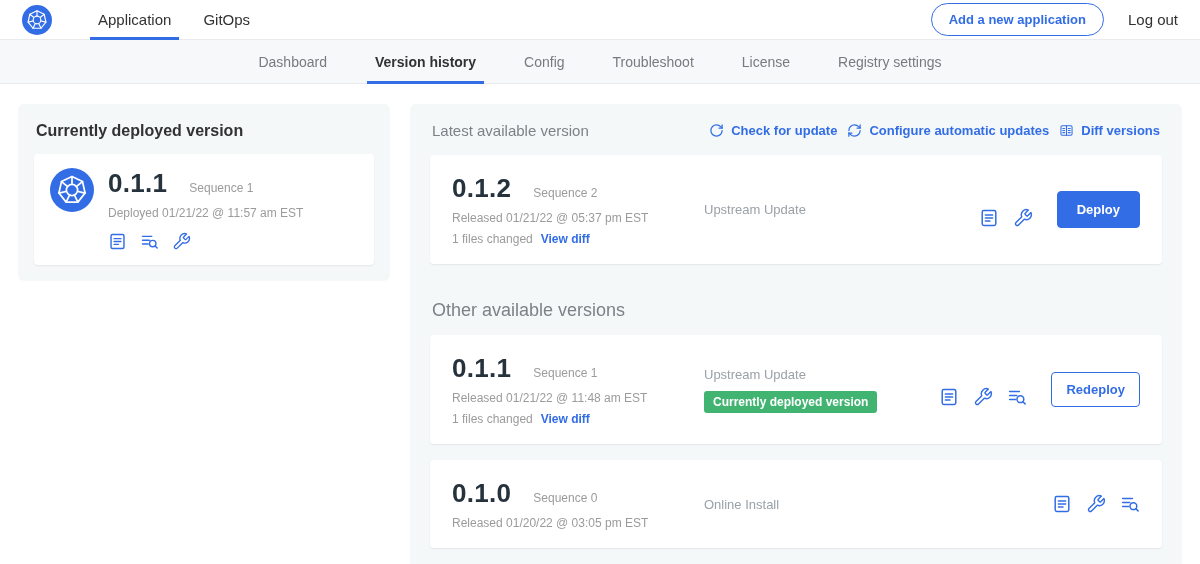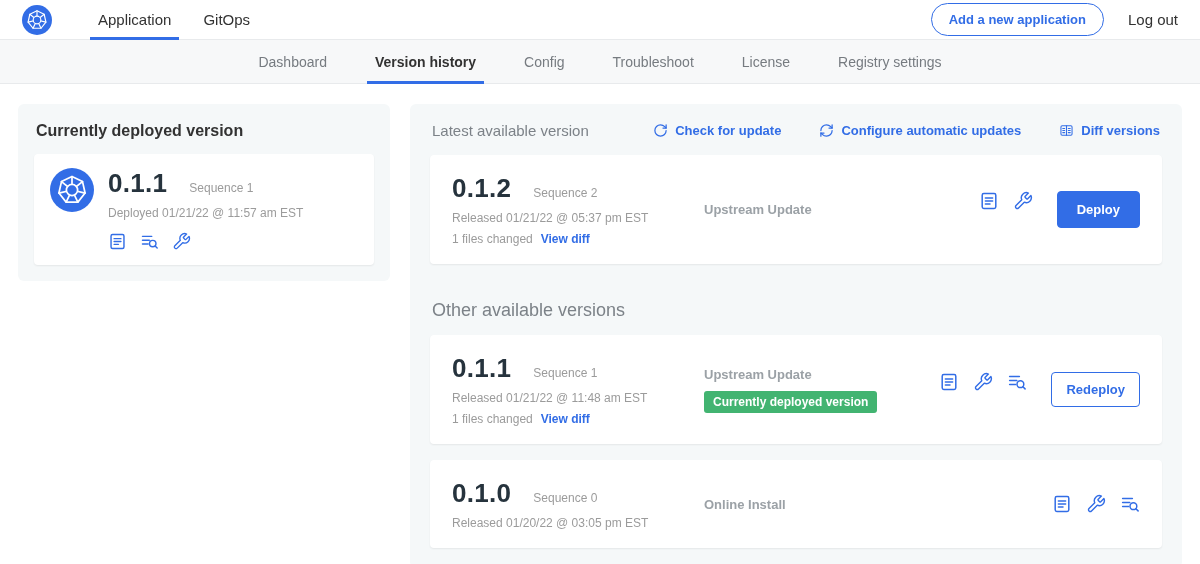--- a/index.html
+++ b/index.html
@@ -39,35 +39,35 @@
   .vline{display:flex;align-items:baseline;gap:22px}
   .vnum{font-size:26px;font-weight:700;color:#26333d;letter-spacing:.3px}
   .seq{font-size:12px;color:#9b9b9b}
   .muted{font-size:12px;color:#9b9b9b;margin-top:7px}
   .icon-row{display:flex;gap:13px;margin-top:12px;color:var(--primary)}
   .icon-row svg{width:19px;height:19px;cursor:pointer}
 
   .panel-right{flex:1;padding:14px 20px 20px}
   .panel-head{display:flex;align-items:center;margin:4px 2px 16px}
   .panel-title{font-size:15px;color:#7c8288}
-  .head-actions{margin-left:auto;display:flex;gap:38px}
+  .head-actions{margin-left:auto;display:flex;gap:10px}
   .hlink{display:flex;align-items:center;gap:7px;color:var(--primary);font-size:13px;font-weight:700;cursor:pointer;white-space:nowrap}
   .hlink svg{width:15px;height:15px;flex:none}
 
   .vcard{background:#fff;border-radius:4px;box-shadow:0 1px 2px rgba(0,0,0,.07);padding:18px 22px;display:flex;align-items:center;margin-bottom:16px}
   .v-left{width:252px;flex:none}
   .files{display:flex;gap:8px;margin-top:7px;align-items:baseline}
   .files .muted{margin-top:0}
   .link{color:var(--primary);font-size:12px;font-weight:700;cursor:pointer;text-decoration:none}
   .v-mid{flex:1;min-width:0}
-  .source{font-size:13px;font-weight:700;color:#9ba1a6}
+  .source{font-size:13px;font-weight:400;color:#9ba1a6}
   .badge{display:inline-block;margin-top:9px;color:#fff;font-size:12px;font-weight:700;padding:4px 9px;border-radius:3px}
   .badge.green{background:var(--badge-green)}
   .badge.gray{background:var(--badge-gray)}
-  .v-right{display:flex;align-items:flex-start;gap:14px;color:var(--primary);flex:none}
+  .v-right{display:flex;align-items:flex-end;gap:14px;color:var(--primary);flex:none}
   .v-right svg{width:20px;height:20px;cursor:pointer}
   .btn{font-family:inherit;font-size:13px;font-weight:700;border-radius:4px;cursor:pointer;margin-left:10px;white-space:nowrap}
   .btn.solid{background:var(--primary);border:1px solid var(--primary);color:#fff;padding:10px 19px}
   .btn.outline{background:#fff;border:1px solid var(--primary);color:var(--primary);padding:9px 14px}
   .other-title{font-size:18px;color:#7c8288;margin:36px 2px 14px}
   .defs{position:absolute;width:0;height:0;overflow:hidden}
 </style>
 </head>
 <body>
 

